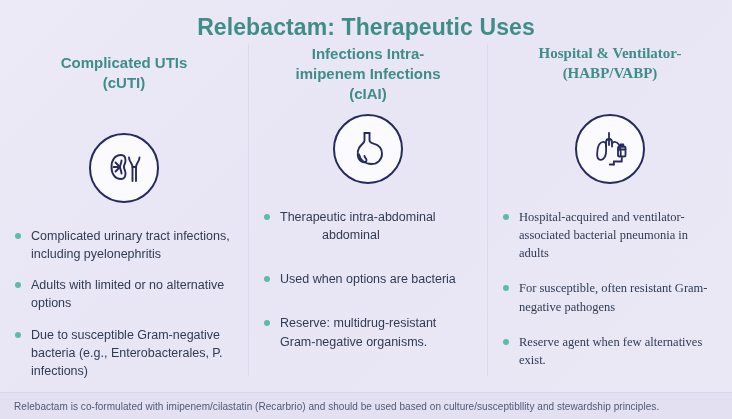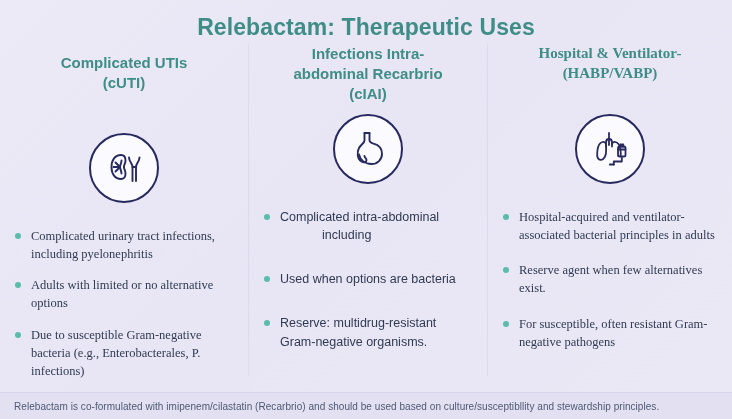--- a/index.html
+++ b/index.html
@@ -77,21 +77,21 @@
     align-items: center;
     justify-content: center;
     box-sizing: border-box;
   }
 
   .bullets {
     margin: 0;
     padding: 0;
     list-style: none;
   }
-  .col.c1 .bullets { margin-top: 24px; font-family: Liberation Serif, serif; }
+  .col.c1 .bullets { margin-top: 24px; }
   .col.c2 .bullets { margin-top: 24px; }
   .col.c3 .bullets { margin-top: 24px; }
 
   .bullet {
     position: relative;
     padding-left: 19px;
     font-size: 12.5px;
     line-height: 1.45;
     color: #2f3b52;
     margin-bottom: 13px;
@@ -160,36 +160,36 @@
       <ul class="bullets">
         <li class="bullet b1">Complicated urinary tract infections, including pyelonephritis</li>
         <li class="bullet b2">Adults with limited or no alternative options</li>
         <li class="bullet b3">Due to susceptible Gram-negative bacteria (e.g., Enterobacterales, P. infections)</li>
       </ul>
     </div>
 
     <div class="col c2">
       <div class="col-head">
         <div>Infections Intra-</div>
-        <div>abdominal Recarbrio</div>
+        <div>imipenem Infections</div>
         <div>(cIAI)</div>
       </div>
       <div class="icon-wrap">
         <div class="icon-circle">
           <svg width="44" height="44" viewBox="0 0 44 44" fill="none" stroke="#262a5e" stroke-width="1.9" stroke-linecap="round" stroke-linejoin="round">
             <path d="M18.5 6v7.5c0 2.5-3.5 4-5.5 7.5-2.5 4.5-1.5 11 2.5 13.5 2.5 1.6 5 .8 5-1.6 0-2-2-2.2-2-4"></path>
             <path d="M23.5 6v7c0 2 1.5 3 4 3.6 5.5 1.4 8.5 5.4 8.5 10.4 0 5.5-4.5 10-10.5 10-7 0-11.5-4.5-12.5-9.5"></path>
             <path d="M18.5 6h5"></path>
           </svg>
         </div>
       </div>
       <ul class="bullets">
         <li class="bullet b1">
-          <span>Complicated intra-abdominal</span>
-          <span class="line2">including</span>
+          <span>Therapeutic intra-abdominal</span>
+          <span class="line2">abdominal</span>
         </li>
         <li class="bullet b2">Used when options are bacteria</li>
         <li class="bullet b3">Reserve: multidrug-resistant Gram-negative organisms.</li>
       </ul>
     </div>
 
     <div class="col c3">
       <div class="col-head">
         <div>Hospital &amp; Ventilator-</div>
         <div>(HABP/VABP)</div>
@@ -204,23 +204,23 @@
             <path d="M25 18c.5-1.5 2-2.5 3.5-2 2.5.7 4.5 4 5 8 .3 2.3.4 4.3.1 5.8"></path>
             <rect x="31" y="20.5" width="7.5" height="10" rx="1.6"></rect>
             <path d="M31 23.5h7.5"></path>
             <path d="M33.2 18.5h3.1v2h-3.1z"></path>
             <path d="M34.8 32v3.5h-8v3"></path>
             <path d="M26.8 38.5h-4"></path>
           </svg>
         </div>
       </div>
       <ul class="bullets">
-        <li class="bullet b1">Hospital-acquired and ventilator-associated bacterial principles in adults</li>
+        <li class="bullet b1">Hospital-acquired and ventilator-associated bacterial pneumonia in adults</li>
+        <li class="bullet b2">For susceptible, often resistant Gram-negative pathogens</li>
         <li class="bullet b3">Reserve agent when few alternatives exist.</li>
-        <li class="bullet b2">For susceptible, often resistant Gram-negative pathogens</li>
       </ul>
     </div>
 
   </div>
 
   <div class="footer">
     <div class="footer-text">Relebactam is co-formulated with imipenem/cilastatin (Recarbrio) and should be used based on culture/susceptibllity and stewardship principles.</div>
   </div>
 
 </div>

